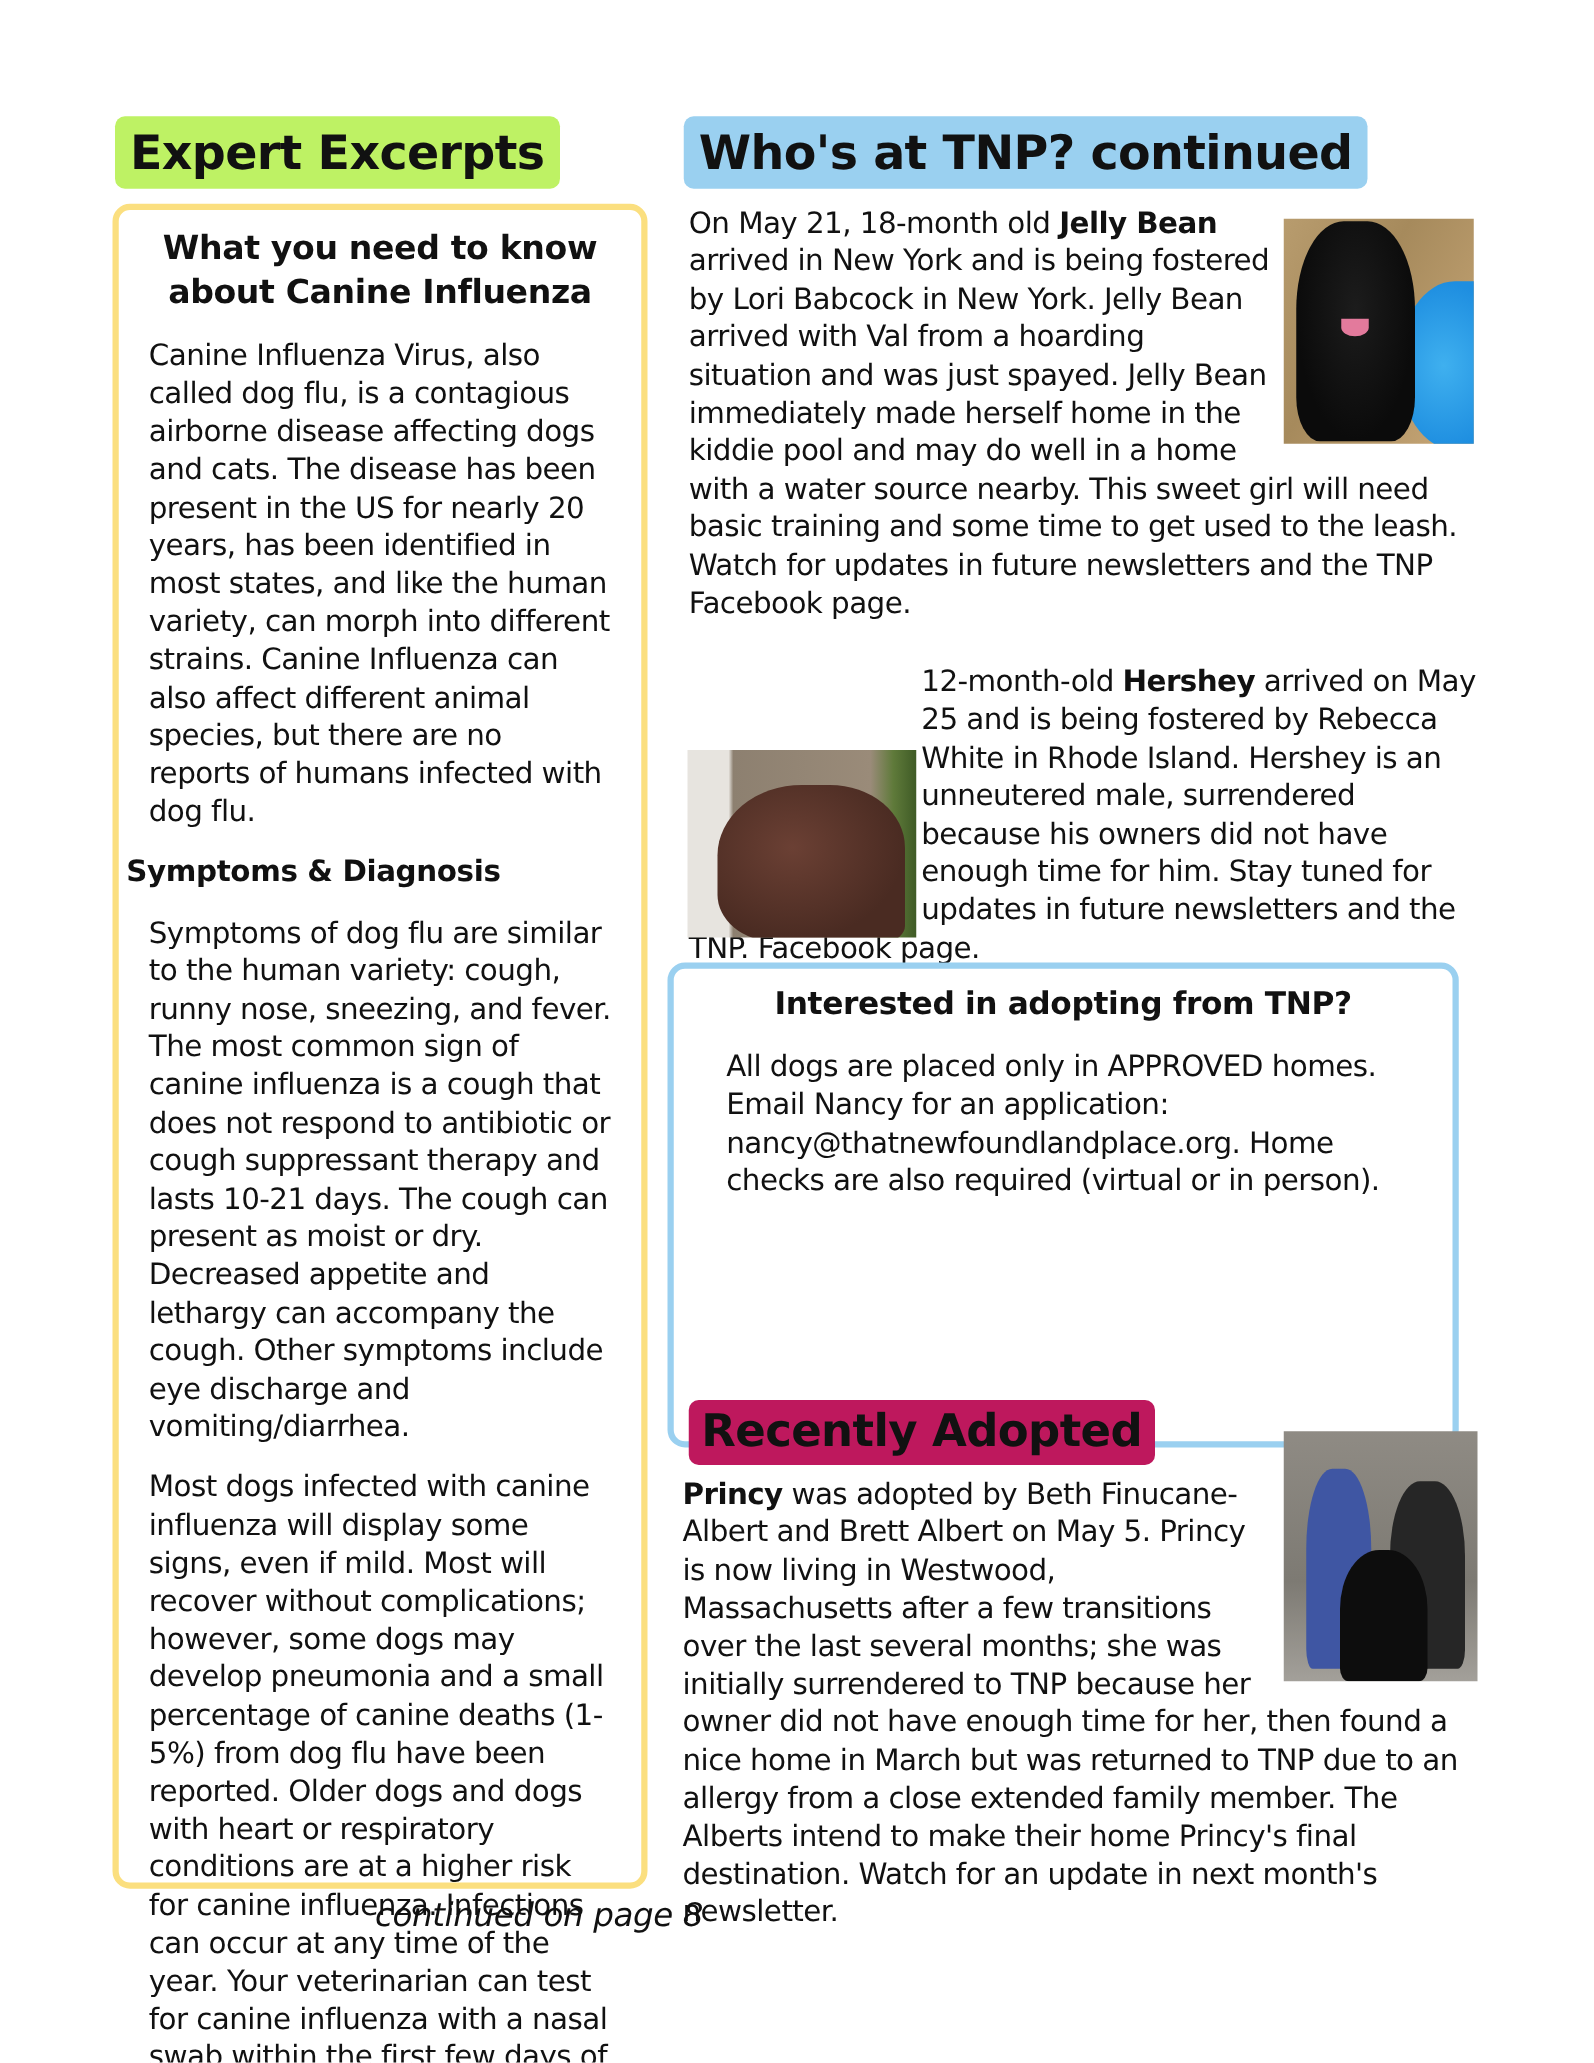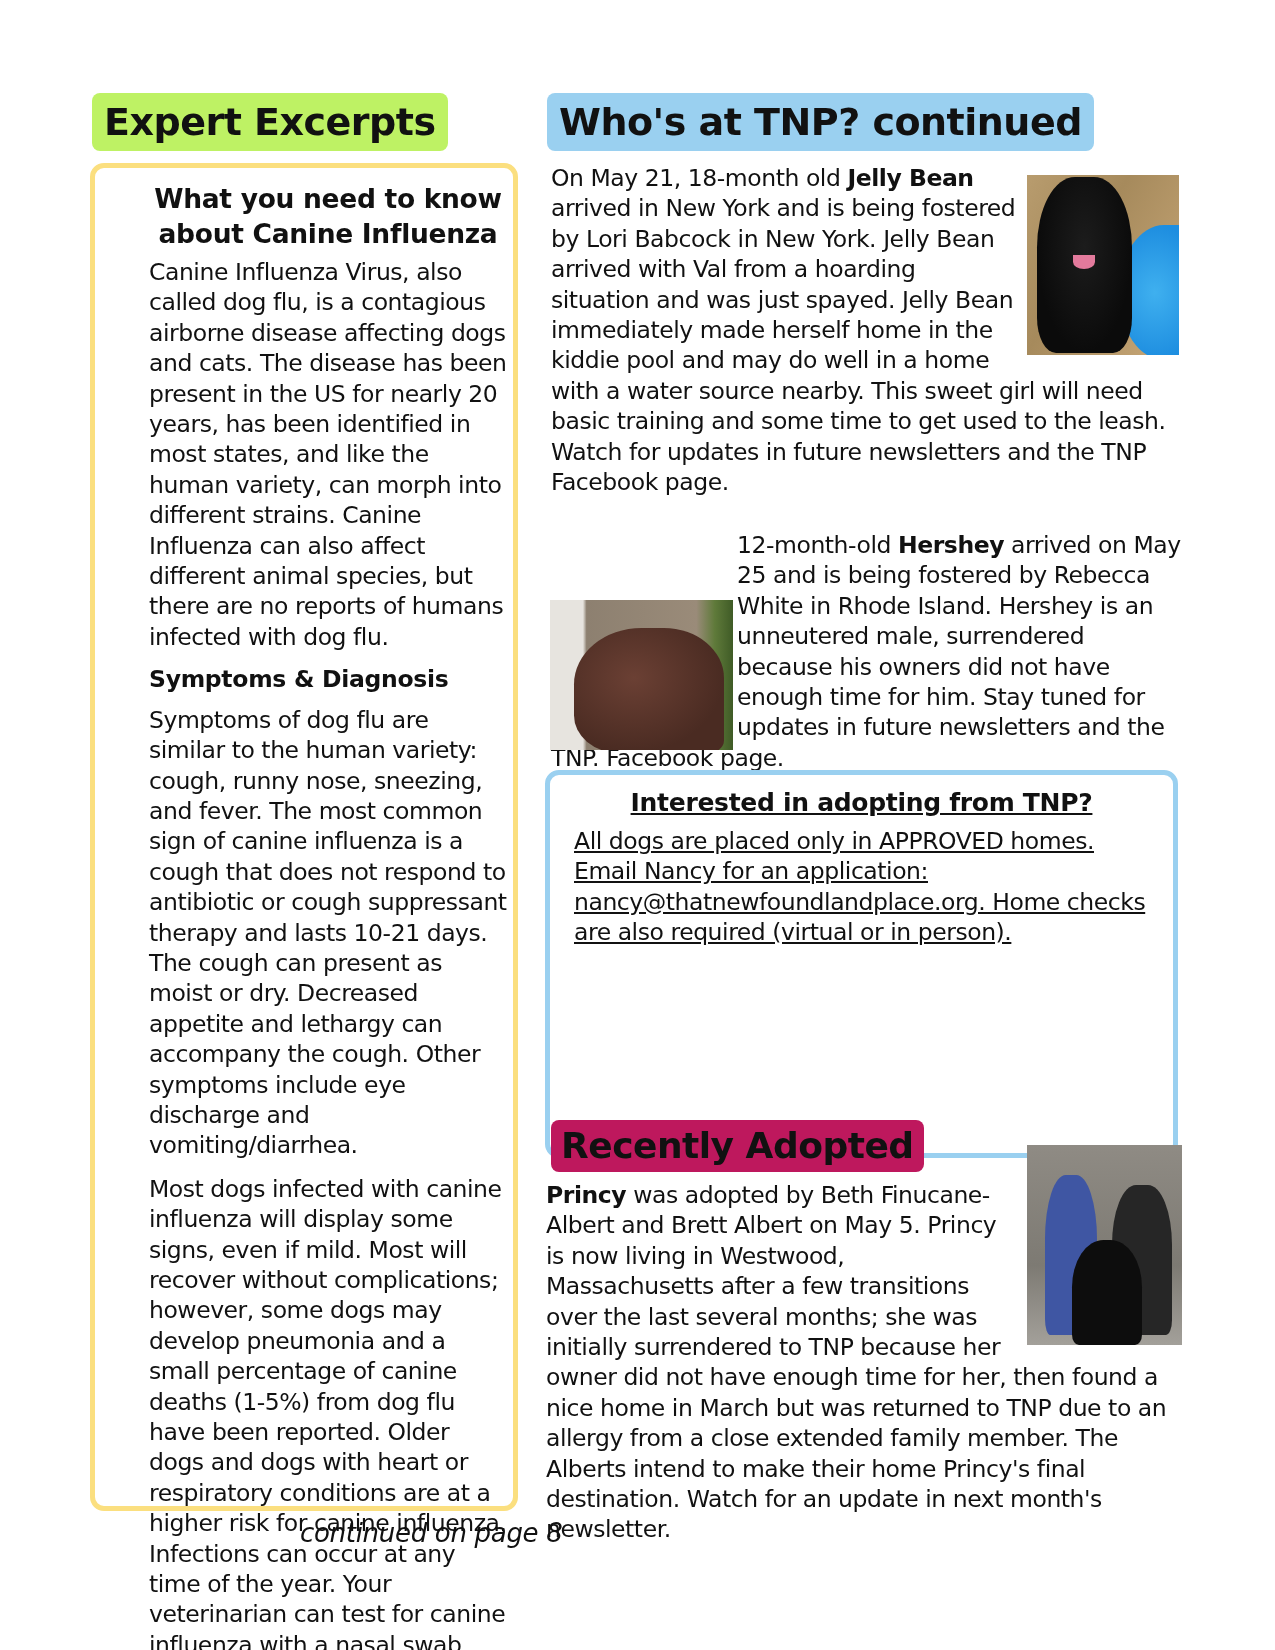--- a/index.html
+++ b/index.html
@@ -1,41 +1,41 @@
 <!DOCTYPE html>
 <html><head>
 <meta charset="utf-8">
 <style>
   html, body { margin: 0; padding: 0; background: #ffffff; }
   body { width: 1275px; height: 1650px; position: relative; font-family: "DejaVu Sans", sans-serif; color: #111; overflow: hidden; }
   .abs { position: absolute; }
   .sec-title { font-weight: bold; border-radius: 8px; padding: 0 12px; line-height: 58px; height: 58px; font-size: 38px; letter-spacing: -0.5px; white-space: nowrap; }
   .yellow-title { background: #bef264; left: 92px; top: 93px; }
   .blue-title { background: #9ad0f0; left: 547px; top: 93px; font-size: 38px; }
-  .yellow-box { left: 90px; top: 163px; width: 428px; height: 1348px; border: 5px solid #fbdf7f; border-radius: 14px; box-sizing: border-box; background: #fff; padding-left: 48px; }
+  .yellow-box { left: 90px; top: 163px; width: 428px; height: 1348px; border: 5px solid #fbdf7f; border-radius: 14px; box-sizing: border-box; background: #fff; }
   .box-heading { text-align: center; font-weight: bold; font-size: 26.5px; line-height: 35px; margin: 13px 0 6px; letter-spacing: -0.3px; }
   .body-text { font-size: 23.5px; line-height: 30.4px; letter-spacing: -0.45px; }
   .yellow-box .body-text { padding: 0 6px 0 6px; }
-  p { margin: 0; }
+  p { margin: 18px; }
   .subhead { font-weight: bold; font-size: 23.5px; margin: 12px 0 10px; letter-spacing: -0.3px; }
   .para-gap { margin-top: 13px; }
   .cont-note { left: 300px; top: 1518px; font-style: italic; font-size: 26px; letter-spacing: -0.3px; }
   .photo { position: absolute; overflow: hidden; }
   .jelly-photo { left: 1027px; top: 175px; width: 152px; height: 180px; background: linear-gradient(120deg, #b89c6e 0%, #a68a5c 40%, #c9a878 100%); }
   .jelly-photo .dog { position: absolute; left: 10px; top: 2px; width: 95px; height: 176px; background: radial-gradient(ellipse at 50% 40%, #1c1c1c 0%, #0b0b0b 70%); border-radius: 40% 40% 20% 20%; }
   .jelly-photo .pool { position: absolute; left: 92px; top: 50px; width: 90px; height: 135px; background: radial-gradient(ellipse at 40% 50%, #3fb0ef 0%, #1e8ee0 70%); border-radius: 50% 0 0 50%; }
   .jelly-photo .tongue { position: absolute; left: 46px; top: 80px; width: 22px; height: 14px; background: #e37a9c; border-radius: 0 0 50% 50%; }
   .hershey-photo { left: 550px; top: 600px; width: 183px; height: 150px; background: linear-gradient(90deg, #e7e4df 0%, #e7e4df 18%, #8d8070 20%, #9a8b79 80%, #5f7a3a 90%, #3f5b26 100%); }
   .hershey-photo .dog { position: absolute; left: 24px; top: 28px; width: 150px; height: 125px; background: radial-gradient(ellipse at 40% 40%, #6b4034 0%, #4a2b22 70%); border-radius: 45% 40% 10% 30%; }
   .princy-photo { left: 1027px; top: 1145px; width: 155px; height: 200px; background: linear-gradient(180deg, #8f8b84 0%, #7d7a73 60%, #a3a09a 100%); }
   .princy-photo .woman { position: absolute; left: 18px; top: 30px; width: 52px; height: 160px; background: #3f56a3; border-radius: 40% 40% 10% 10%; }
   .princy-photo .man { position: absolute; left: 85px; top: 40px; width: 60px; height: 150px; background: #262626; border-radius: 40% 40% 10% 10%; }
   .princy-photo .dog { position: absolute; left: 45px; top: 95px; width: 70px; height: 105px; background: #0d0d0d; border-radius: 45% 45% 10% 10%; }
   .right-col { left: 551px; width: 635px; }
-  .blue-box { left: 545px; top: 770px; width: 633px; height: 388px; border: 5px solid #9ad0f0; border-radius: 14px; box-sizing: border-box; text-decoration: underline; }
+  .blue-box { left: 534px; top: 770px; width: 633px; height: 388px; border: 5px solid #9ad0f0; border-radius: 14px; box-sizing: border-box; }
   .blue-box .box-heading { font-size: 25px; margin: 10px 0 6px; }
   .blue-box .body-text { padding: 0 24px; }
   .ra-title { background: #be185d; left: 551px; top: 1120px; font-size: 36px; height: 52px; line-height: 52px; padding: 0 10px; }
 </style>
 </head>
 <body>
 
 <div class="abs sec-title yellow-title">Expert Excerpts</div>
 
 <div class="abs yellow-box">

